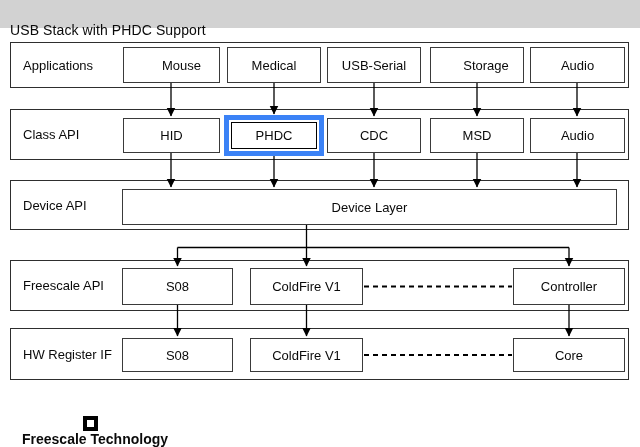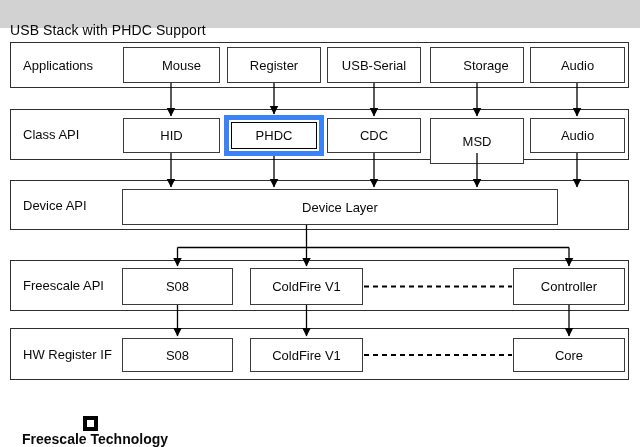--- a/index.html
+++ b/index.html
@@ -32,40 +32,40 @@
 <div id="canvas">
 
   <div class="header-bar">
     <div class="header-title">USB Stack with PHDC Support</div>
   </div>
 
   <div class="row" style="top:42px;height:46px;">
     <div class="row-label">Applications</div>
   </div>
   <div class="box" style="left:123px;top:47px;width:97px;height:36px;padding-left:20px;">Mouse</div>
-  <div class="box" style="left:227px;top:47px;width:94px;height:36px;">Register</div>
+  <div class="box" style="left:227px;top:47px;width:94px;height:36px;">Medical</div>
   <div class="box" style="left:327px;top:47px;width:94px;height:36px;">USB-Serial</div>
   <div class="box" style="left:430px;top:47px;width:94px;height:36px;padding-left:18px;">Storage</div>
   <div class="box" style="left:530px;top:47px;width:95px;height:36px;">Audio</div>
 
   <div class="row" style="top:109px;height:51px;">
     <div class="row-label">Class API</div>
   </div>
   <div class="box" style="left:123px;top:118px;width:97px;height:35px;">HID</div>
   <div class="box highlight" style="left:224px;top:115px;width:100px;height:41px;">
     <div class="inner">PHDC</div>
   </div>
   <div class="box" style="left:327px;top:118px;width:94px;height:35px;">CDC</div>
-  <div class="box" style="left:430px;top:118px;width:94px;height:46px;">MSD</div>
+  <div class="box" style="left:430px;top:118px;width:94px;height:35px;">MSD</div>
   <div class="box" style="left:530px;top:118px;width:95px;height:35px;">Audio</div>
 
   <div class="row" style="top:180px;height:50px;">
     <div class="row-label">Device API</div>
   </div>
-  <div class="box" style="left:122px;top:189px;width:436px;height:36px;">Device Layer</div>
+  <div class="box" style="left:122px;top:189px;width:495px;height:36px;">Device Layer</div>
 
   <div class="row" style="top:260px;height:51px;">
     <div class="row-label">Freescale API</div>
   </div>
   <div class="box" style="left:122px;top:268px;width:111px;height:37px;">S08</div>
   <div class="box" style="left:250px;top:268px;width:113px;height:37px;">ColdFire V1</div>
   <div class="box" style="left:513px;top:268px;width:112px;height:37px;">Controller</div>
 
   <div class="row" style="top:328px;height:52px;">
     <div class="row-label">HW Register IF</div>

